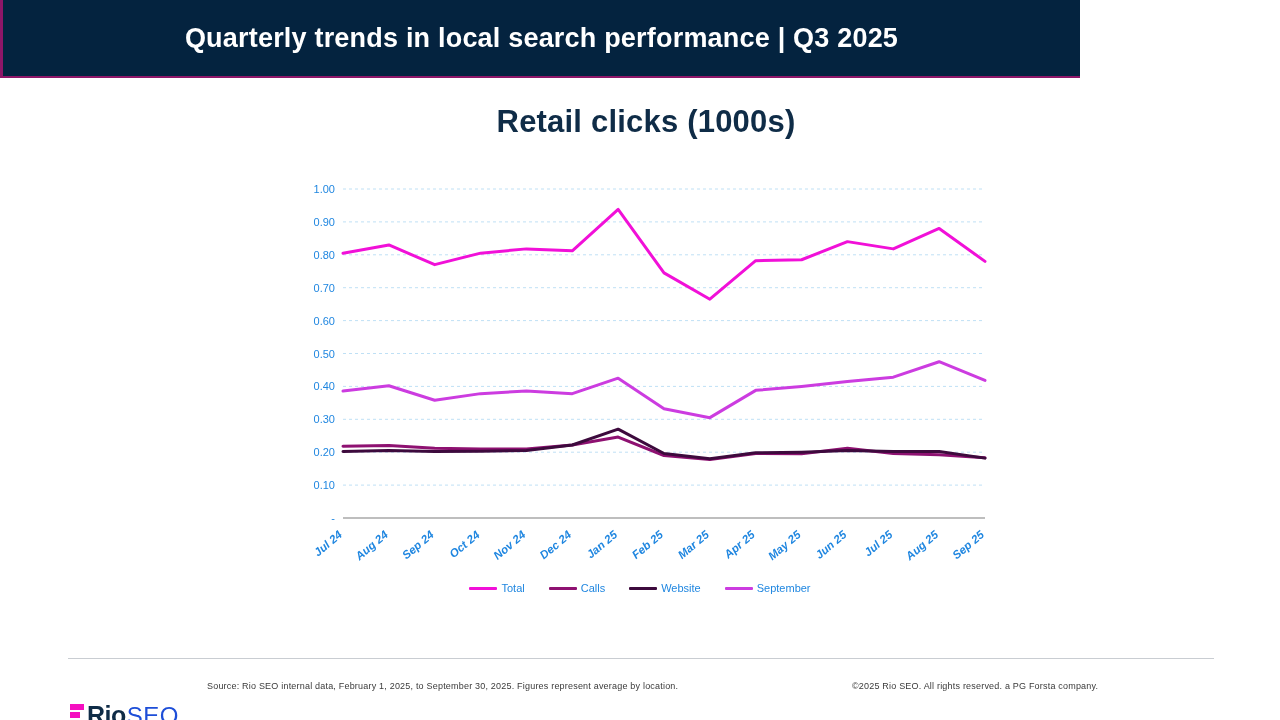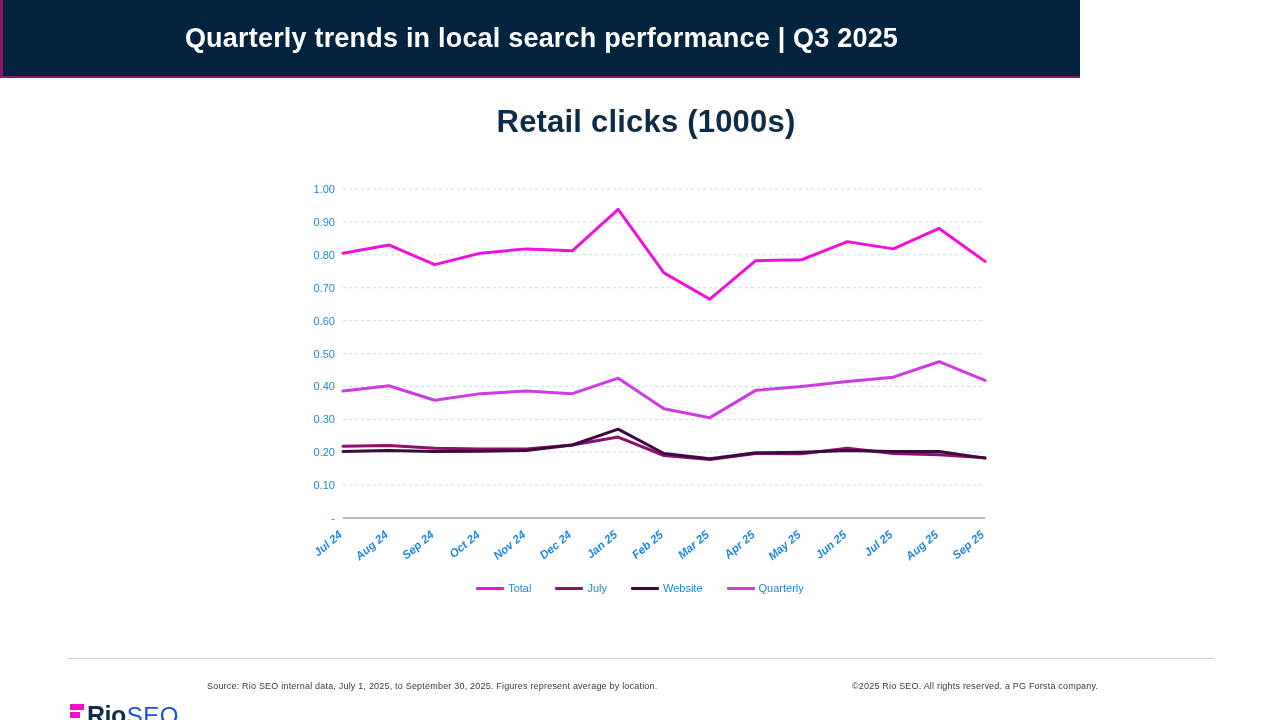--- a/index.html
+++ b/index.html
@@ -228,38 +228,38 @@
     </svg>
 </div>
 
 <div class="legend" id="legend-root">
     <div class="legend-item">
       <span class="legend-swatch" style="background: rgb(241, 16, 216);"></span>
       <span class="legend-label">Total</span>
     </div>
     <div class="legend-item">
       <span class="legend-swatch" style="background: rgb(142, 17, 113);"></span>
-      <span class="legend-label">July</span>
+      <span class="legend-label">Calls</span>
     </div>
     <div class="legend-item">
       <span class="legend-swatch" style="background: rgb(61, 10, 61);"></span>
       <span class="legend-label">Website</span>
     </div>
     <div class="legend-item">
       <span class="legend-swatch" style="background: rgb(204, 60, 224);"></span>
-      <span class="legend-label">Quarterly</span>
+      <span class="legend-label">September</span>
     </div>
   </div>
 
 <div class="footer-rule"></div>
 
 <div class="logo">
   <span class="logo-mark">
     <i class="bar-top"></i>
       <i class="bar-mid"></i>
       <i class="bar-stem"></i>
   </span>
   <span class="logo-rio">Rio</span>
   <span class="logo-seo">SEO</span>
 </div>
 
-<div class="footer-source">Source: Rio SEO internal data, July 1, 2025, to September 30, 2025. Figures represent average by location.</div>
+<div class="footer-source">Source: Rio SEO internal data, February 1, 2025, to September 30, 2025. Figures represent average by location.</div>
 <div class="footer-copyright">©2025 Rio SEO. All rights reserved. a PG Forsta company.</div>
 
 </body></html>

